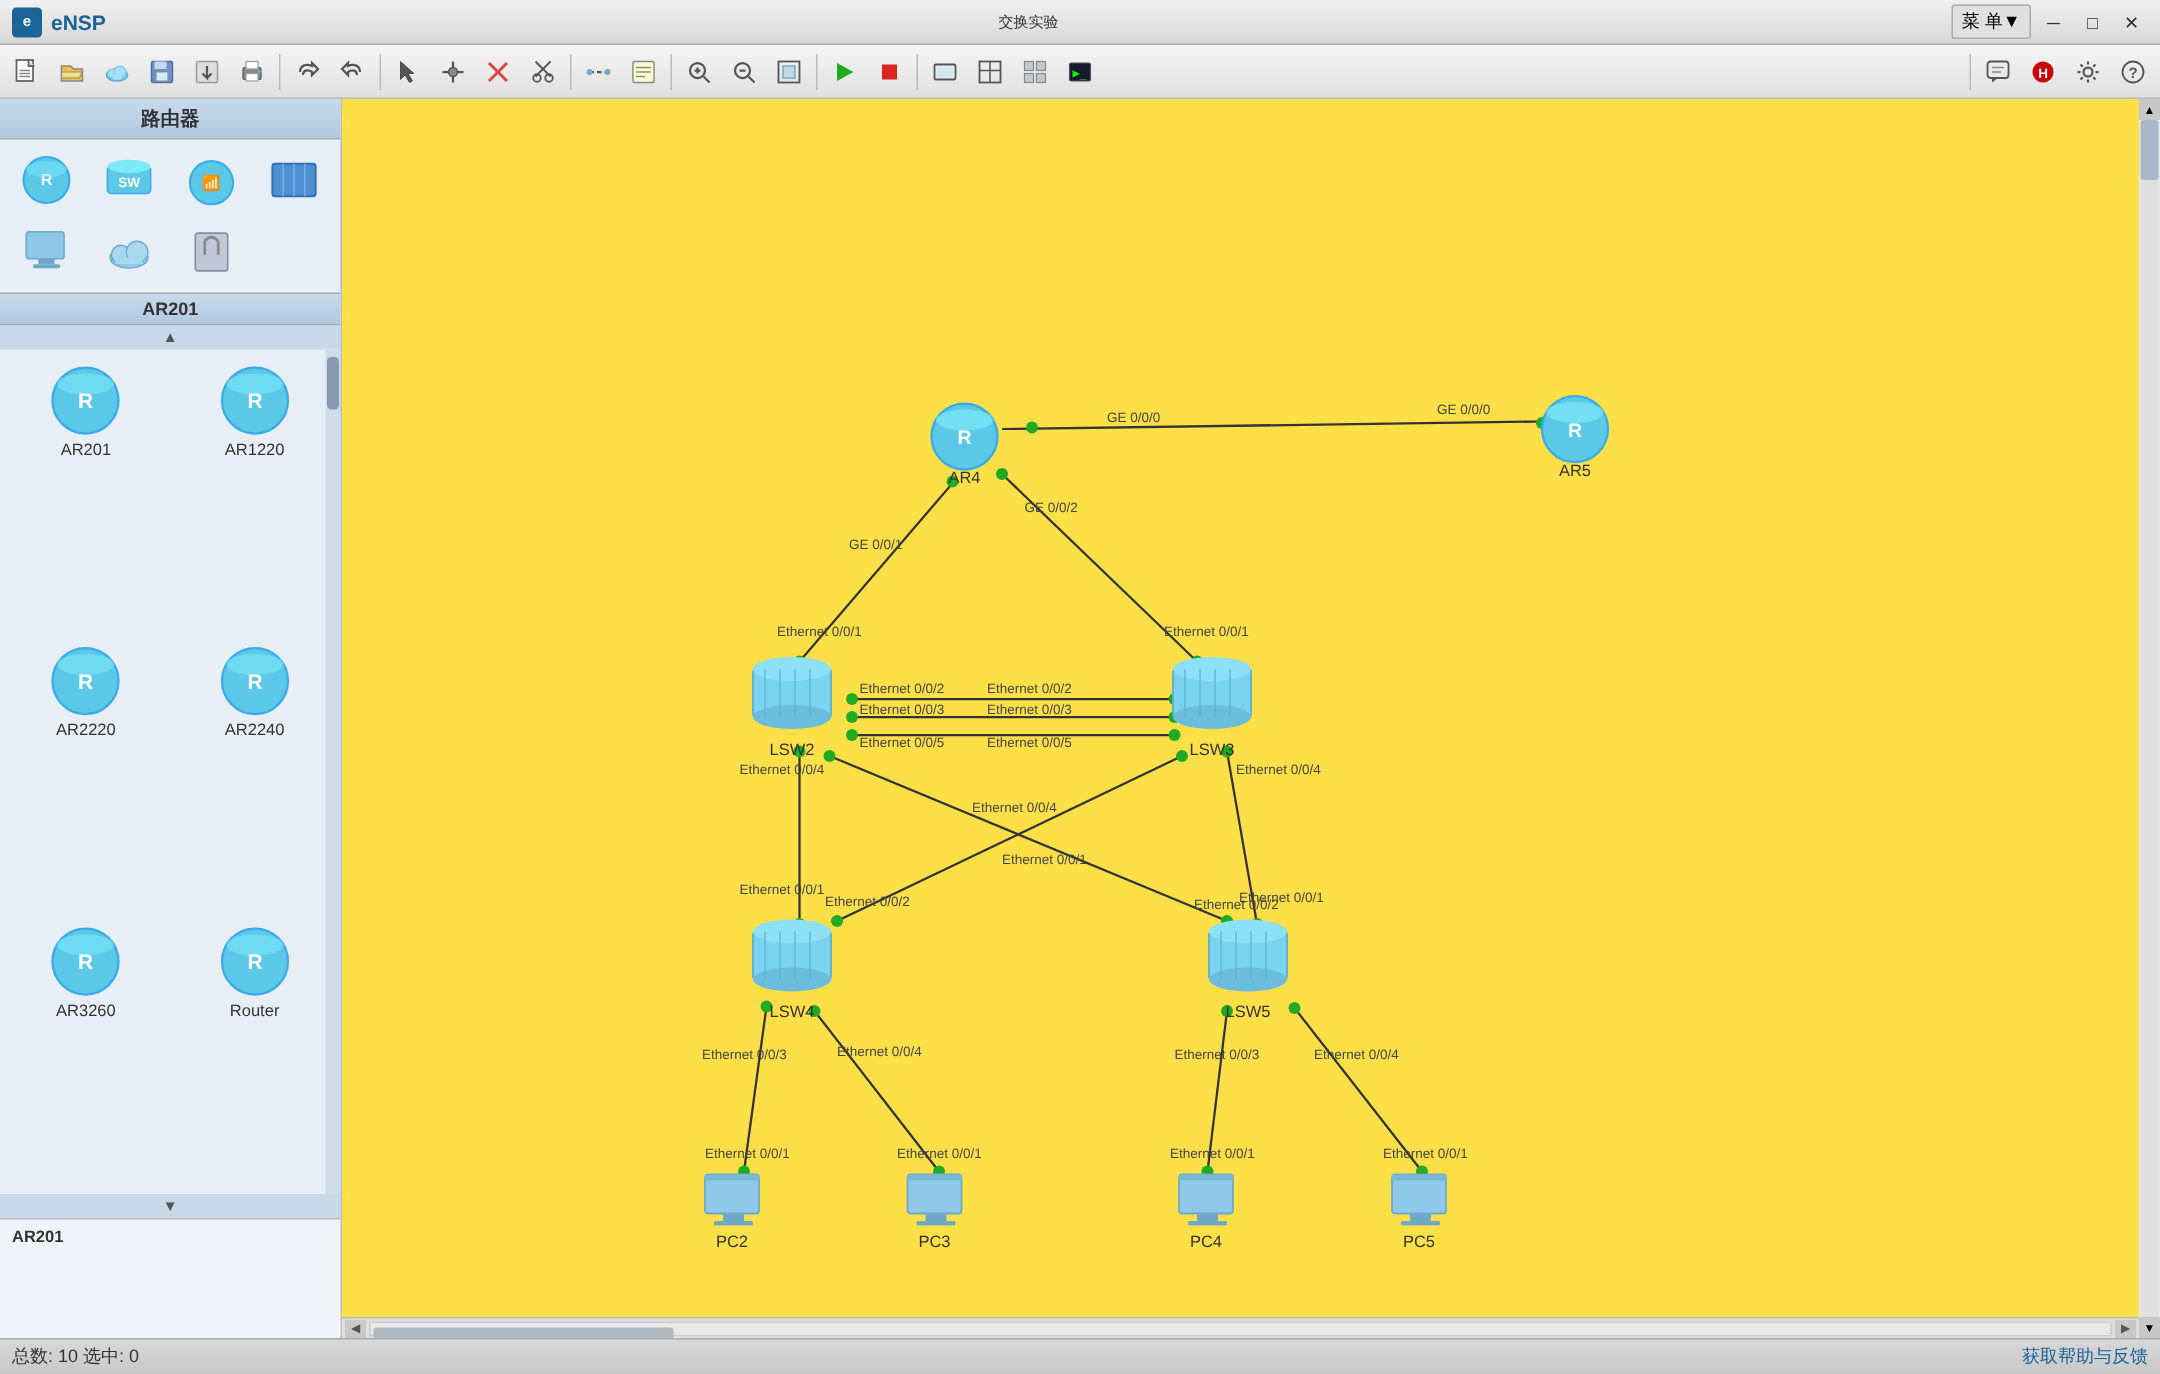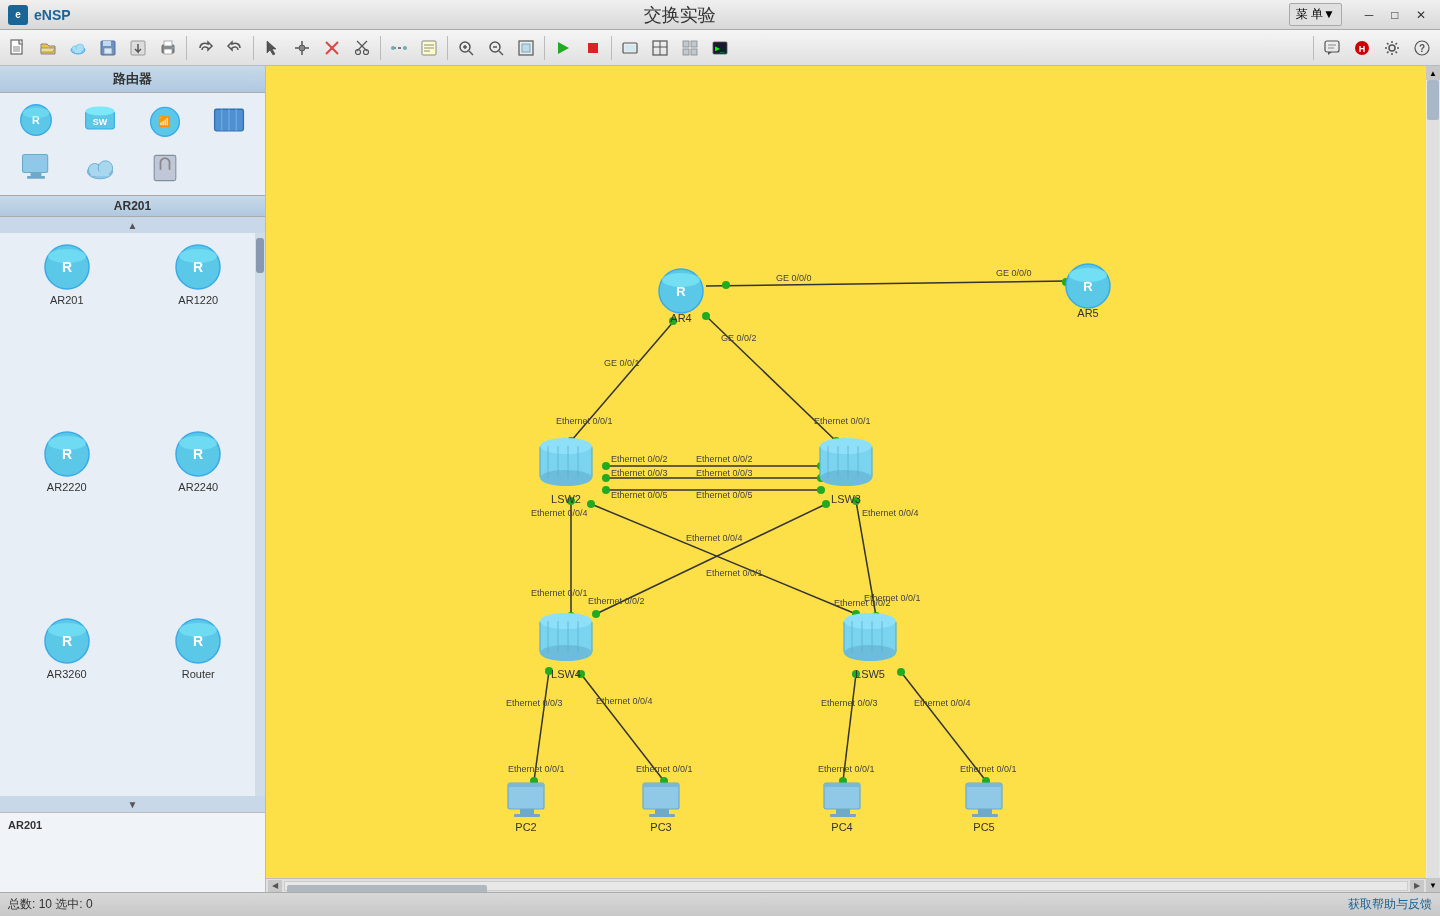--- a/index.html
+++ b/index.html
@@ -15,21 +15,21 @@
       border-bottom: 1px solid #aaa;
       padding: 0 8px;
     }
     #titlebar .logo {
       display: flex; align-items: center; gap: 6px; font-weight: bold; font-size: 14px; color: #1a6496;
     }
     #titlebar .logo .ensp-icon {
       width: 20px; height: 20px; background: #1a6496; border-radius: 3px;
       display: flex; align-items: center; justify-content: center; color: white; font-size: 10px; font-weight: bold;
     }
-    #titlebar .title { font-size: 18px; color: #333; }
+    #titlebar .title { font-size: 10px; color: #333; }
     #titlebar .winctrl { display: flex; gap: 4px; }
     #titlebar .winctrl span {
       width: 22px; height: 20px; display: flex; align-items: center; justify-content: center;
       cursor: pointer; font-size: 12px; color: #333;
     }
 
     
     #toolbar {
       height: 36px;
       background: linear-gradient(to bottom, #f5f5f5, #e0e0e0);
@@ -49,21 +49,21 @@
 
     
     #main {
       display: flex;
       height: calc(916px - 30px - 36px - 24px);
       background: #f0f0f0;
     }
 
     
     #sidebar {
-      width: 266px;
+      width: 228px;
       background: #e8eef5;
       border-right: 1px solid #bbb;
       display: flex;
       flex-direction: column;
       overflow: hidden;
     }
     .sidebar-section-title {
       background: linear-gradient(to bottom, #c8daea, #b0c8e0);
       text-align: center;
       padding: 4px 0;
@@ -218,21 +218,21 @@
   </style>
 </head>
 <body>
 
 <div id="titlebar">
   <div class="logo">
     <div class="ensp-icon">e</div>
     <span>eNSP</span>
   </div>
   <div class="title">交换实验</div>
-  <div style="display:flex;align-items:center;gap:16px;">
+  <div style="display:flex;align-items:center;gap:4px;">
     <span style="font-size:12px;cursor:pointer;padding:2px 6px;background:#e0e0e0;border:1px solid #aaa;border-radius:2px;">菜 单▼</span>
     <div class="winctrl">
       <span>─</span>
       <span>□</span>
       <span class="close">✕</span>
     </div>
   </div>
 </div>
 
 <div id="toolbar">

